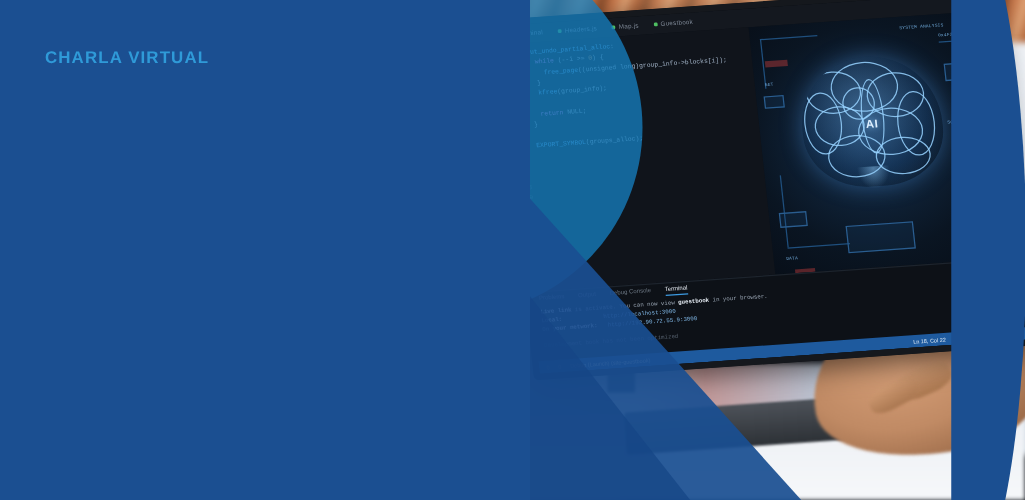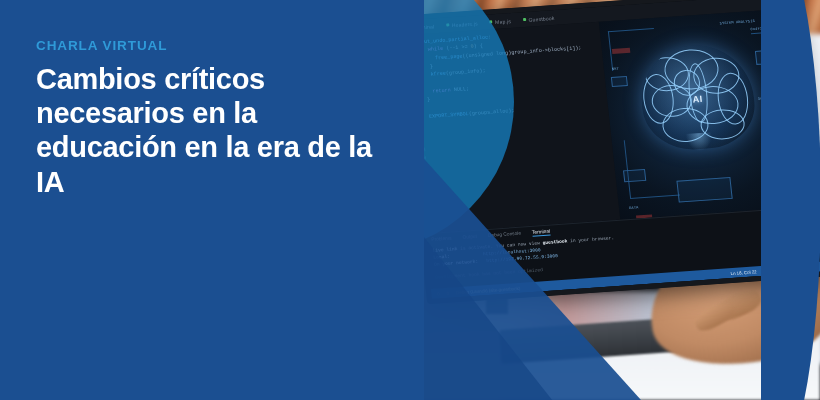--- a/index.html
+++ b/index.html
@@ -654,21 +654,20 @@
       <i class="ci"></i>
       <i class="ci"></i>
     </div>
   </div>
 
   <div class="left-panel"></div>
   <div class="panel-curve"></div>
 
   <div class="content">
     <div class="kicker">CHARLA VIRTUAL</div>
-    <h1 class="headline">Cambios críticos necesarios en la educación en la era de la IA</h1>
   </div>
 
   <div class="logo-row logo-row-1">
 
     <div class="utec">
       <svg class="utec-mark" viewBox="0 0 40 40">
         <g fill="none" stroke="#2f9ad8" stroke-width="3">
           <circle cx="20" cy="20" r="4.5"></circle>
           <circle cx="20" cy="8" r="4.2"></circle>
           <circle cx="20" cy="32" r="4.2"></circle>

